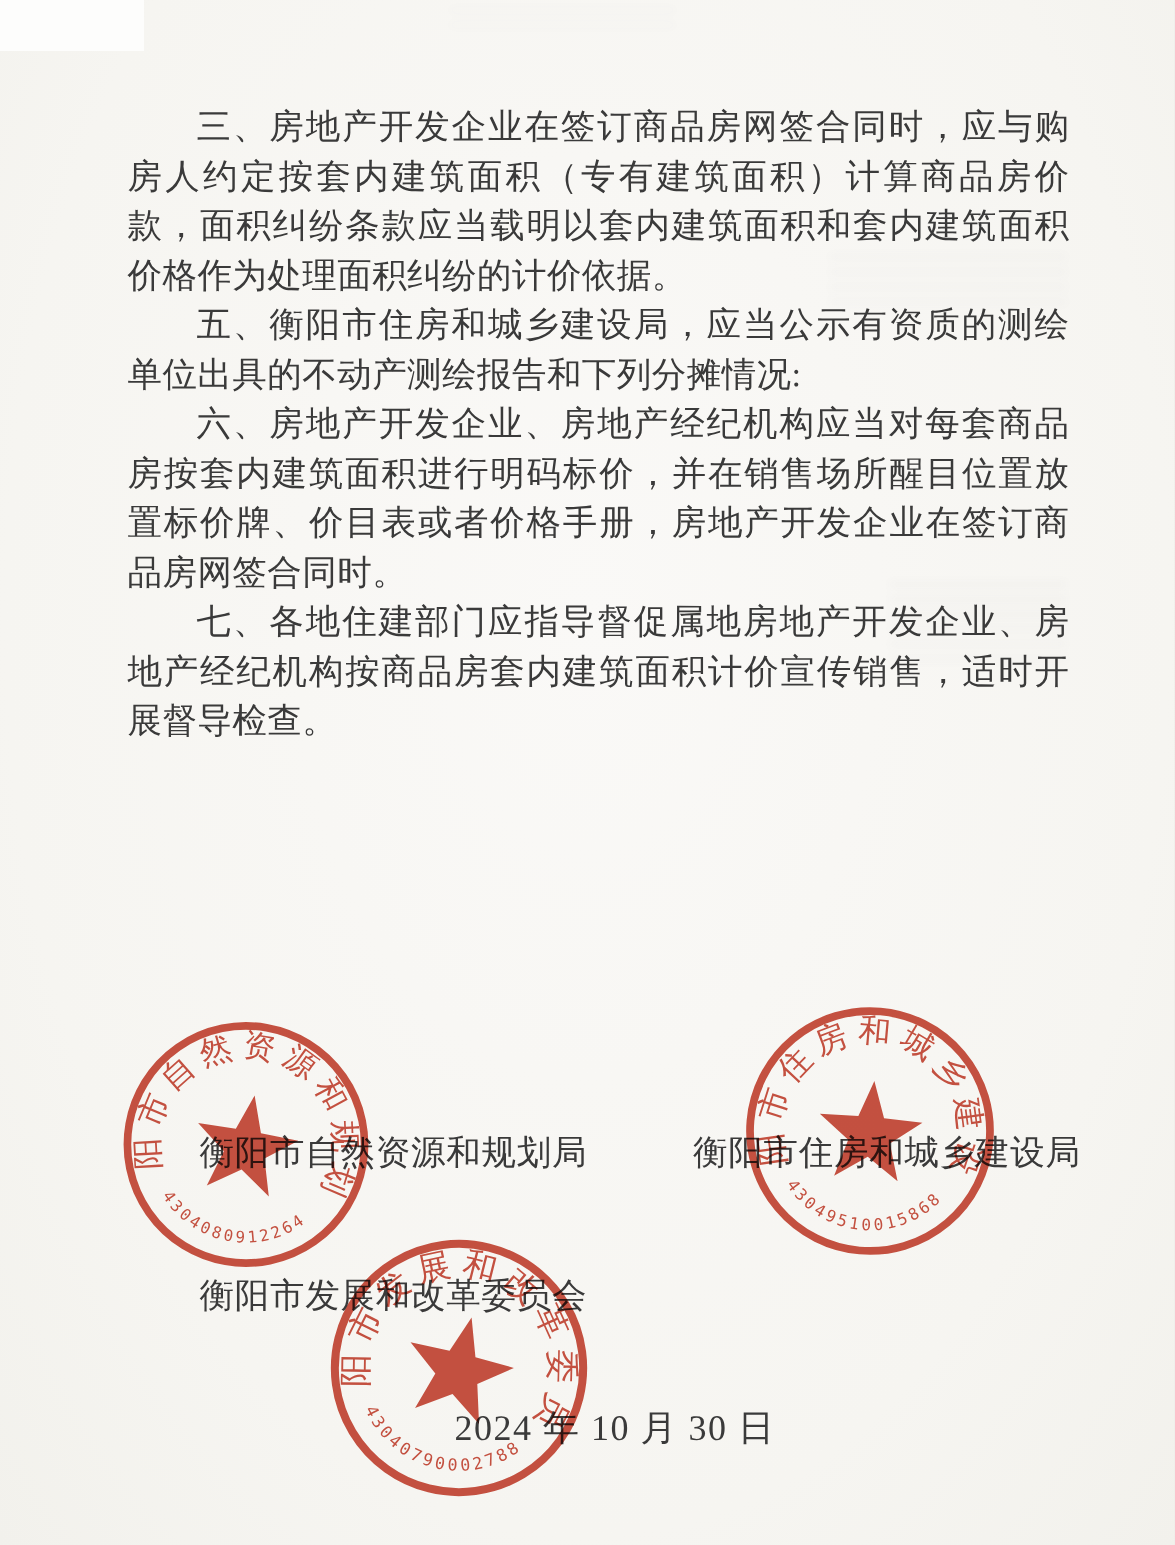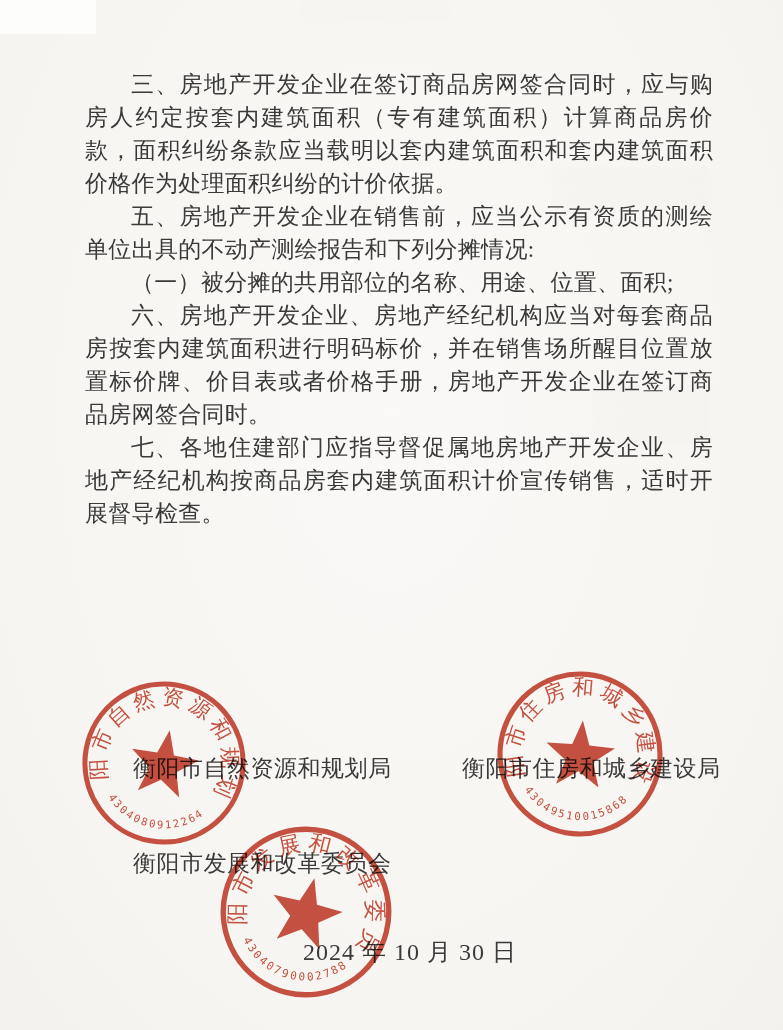--- a/index.html
+++ b/index.html
@@ -63,22 +63,21 @@
 
 <div class="page">
 
   <div class="scan-artifact"></div>
   <div class="ghost g3"></div>
   <div class="ghost g1"></div>
   <div class="ghost g2"></div>
 
   <div class="body-text">
     <p>三、房地产开发企业在签订商品房网签合同时，应与购房人约定按套内建筑面积（专有建筑面积）计算商品房价款，面积纠纷条款应当载明以套内建筑面积和套内建筑面积价格作为处理面积纠纷的计价依据。</p>
-    <p>五、房地产开发企业在销售前，应当公示有资质的测绘单位出具的不动产测绘报告和下列分摊情况:</p>
-    <p>（一）被分摊的共用部位的名称、用途、位置、面积;</p>
+    <p>五、衡阳市住房和城乡建设局，应当公示有资质的测绘单位出具的不动产测绘报告和下列分摊情况:</p>
     <p>六、房地产开发企业、房地产经纪机构应当对每套商品房按套内建筑面积进行明码标价，并在销售场所醒目位置放置标价牌、价目表或者价格手册，房地产开发企业在签订商品房网签合同时。</p>
     <p>七、各地住建部门应指导督促属地房地产开发企业、房地产经纪机构按商品房套内建筑面积计价宣传销售，适时开展督导检查。</p>
   </div>
 
   <div class="sig sig1">衡阳市自然资源和规划局</div>
   <div class="sig sig2">衡阳市住房和城乡建设局</div>
   <div class="sig sig3">衡阳市发展和改革委员会</div>
   <div class="doc-date">2024 年 10 月 30 日</div>
 
   <div class="seal seal1">

